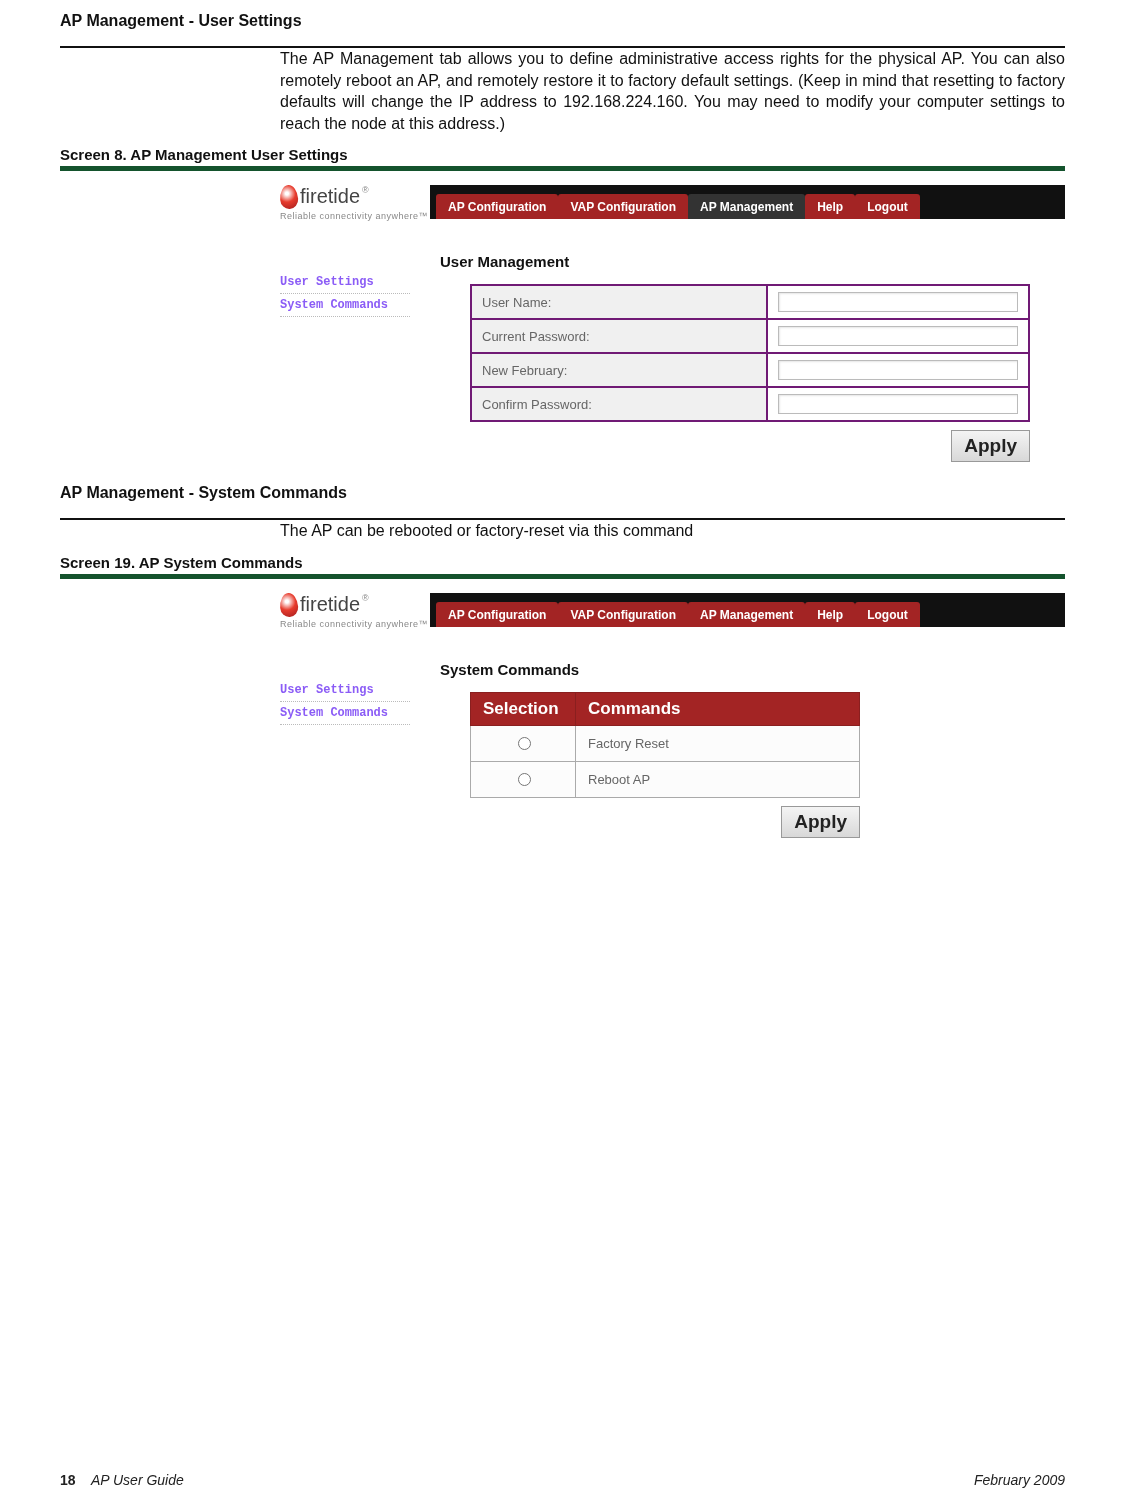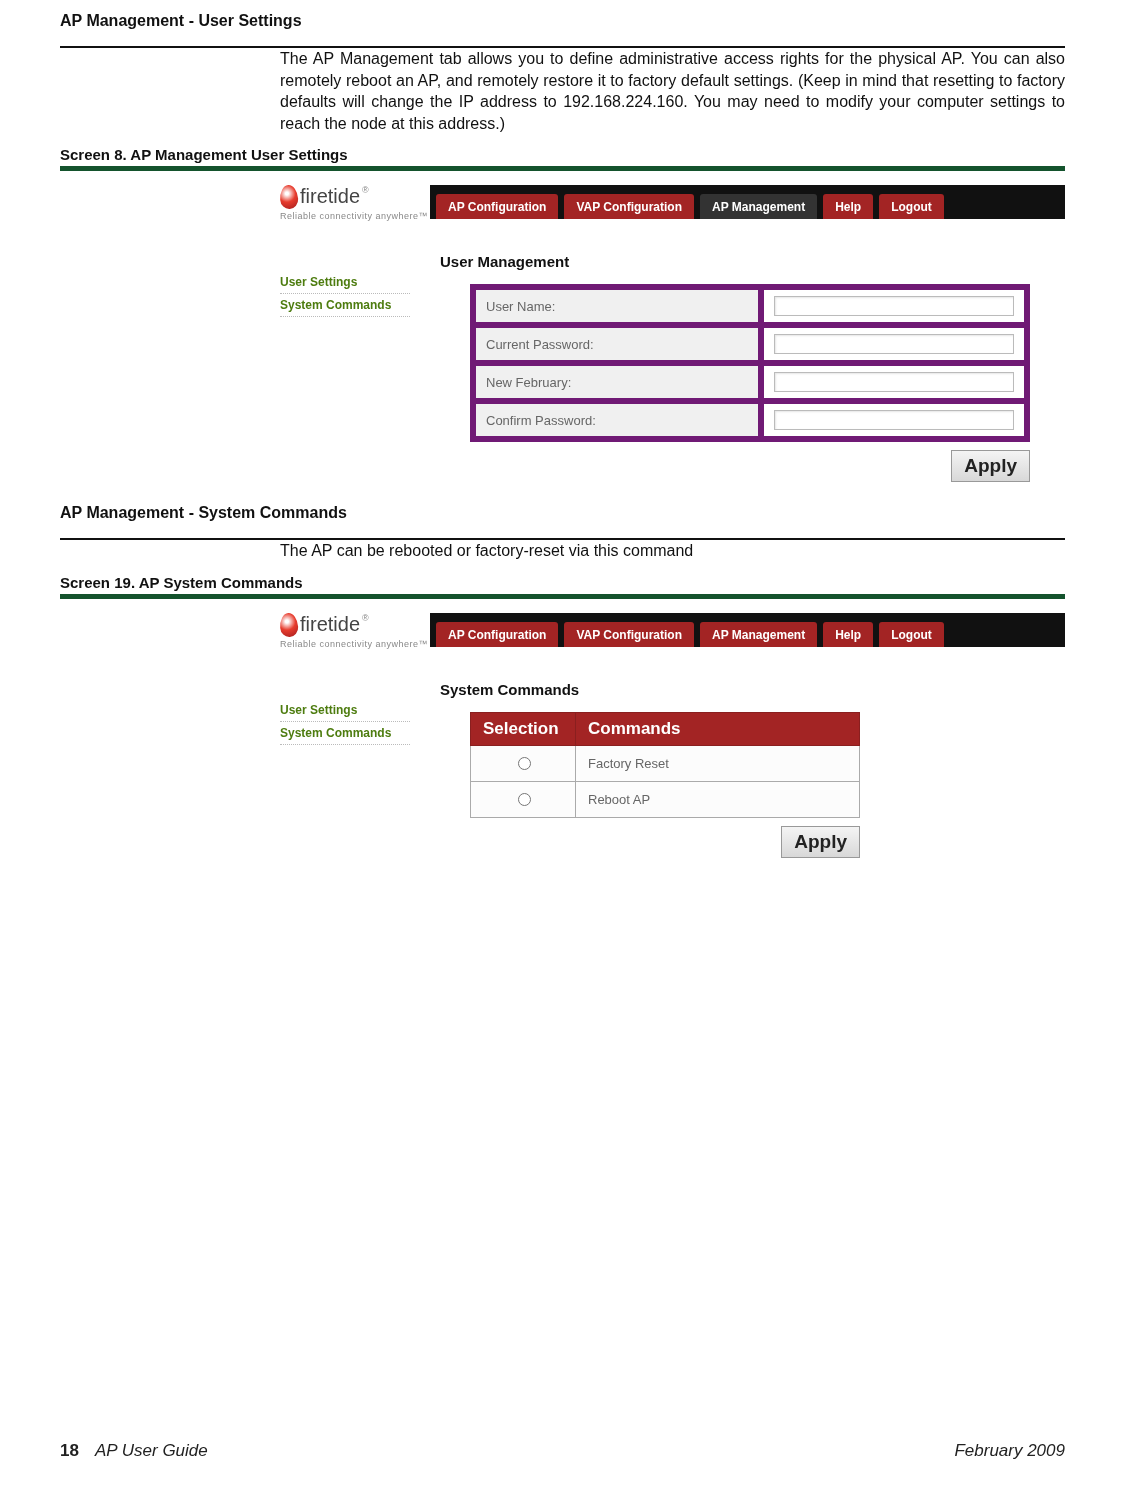--- a/index.html
+++ b/index.html
@@ -72,36 +72,36 @@
     font-size: 9px;
     color: #888;
     margin-top: 2px;
     letter-spacing: 0.5px;
   }
   .sidenav {
     margin-top: 50px;
     font-size: 12px;
   }
   .sidenav div {
-    color: #4d7c0f;
+    color: #8b5cf6;
     font-weight: 700;
     padding: 4px 0;
     border-bottom: 1px dotted #bbb;
     width: 130px;
+    font-family: Liberation Mono, monospace;
   }
   .right-col {
     flex: 1;
   }
   .tabbar {
     height: 34px;
     background: #111;
     display: flex;
     align-items: flex-end;
     padding-left: 6px;
-    gap: 6px;
   }
   .tab {
     font-size: 12px;
     font-weight: 700;
     color: #fff;
     padding: 6px 12px 5px;
     border-top-left-radius: 3px;
     border-top-right-radius: 3px;
   }
   .tab-red { background: #a32424; }
@@ -111,21 +111,21 @@
     font-size: 15px;
     margin: 34px 0 14px 10px;
     color: #111;
   }
   .form-table {
     margin-left: 40px;
     border-collapse: collapse;
     width: 560px;
   }
   .form-table td {
-    border: 6px solid #701a75;
+    border: 2px solid #701a75;
     padding: 6px 10px;
     font-size: 13px;
     color: #666;
     background: #f0f0f0;
   }
   .form-input-cell {
     background: #fff !important;
     width: 240px;
   }
   .form-input-cell input {
@@ -180,26 +180,26 @@
   }
   .apply-row2 {
     margin-left: 40px;
     width: 390px;
     display: flex;
     justify-content: flex-end;
     margin-top: 8px;
   }
   .footer {
     position: absolute;
-    bottom: 44px;
+    bottom: 17px;
     left: 60px;
     right: 60px;
     display: flex;
     justify-content: space-between;
-    font-size: 17px;
+    font-size: 14px;
     font-style: italic;
     color: #222;
     align-items: center;
   }
   .footer .pn {
     font-style: normal;
     font-weight: 700;
     margin-right: 12px;
   }
 </style>

